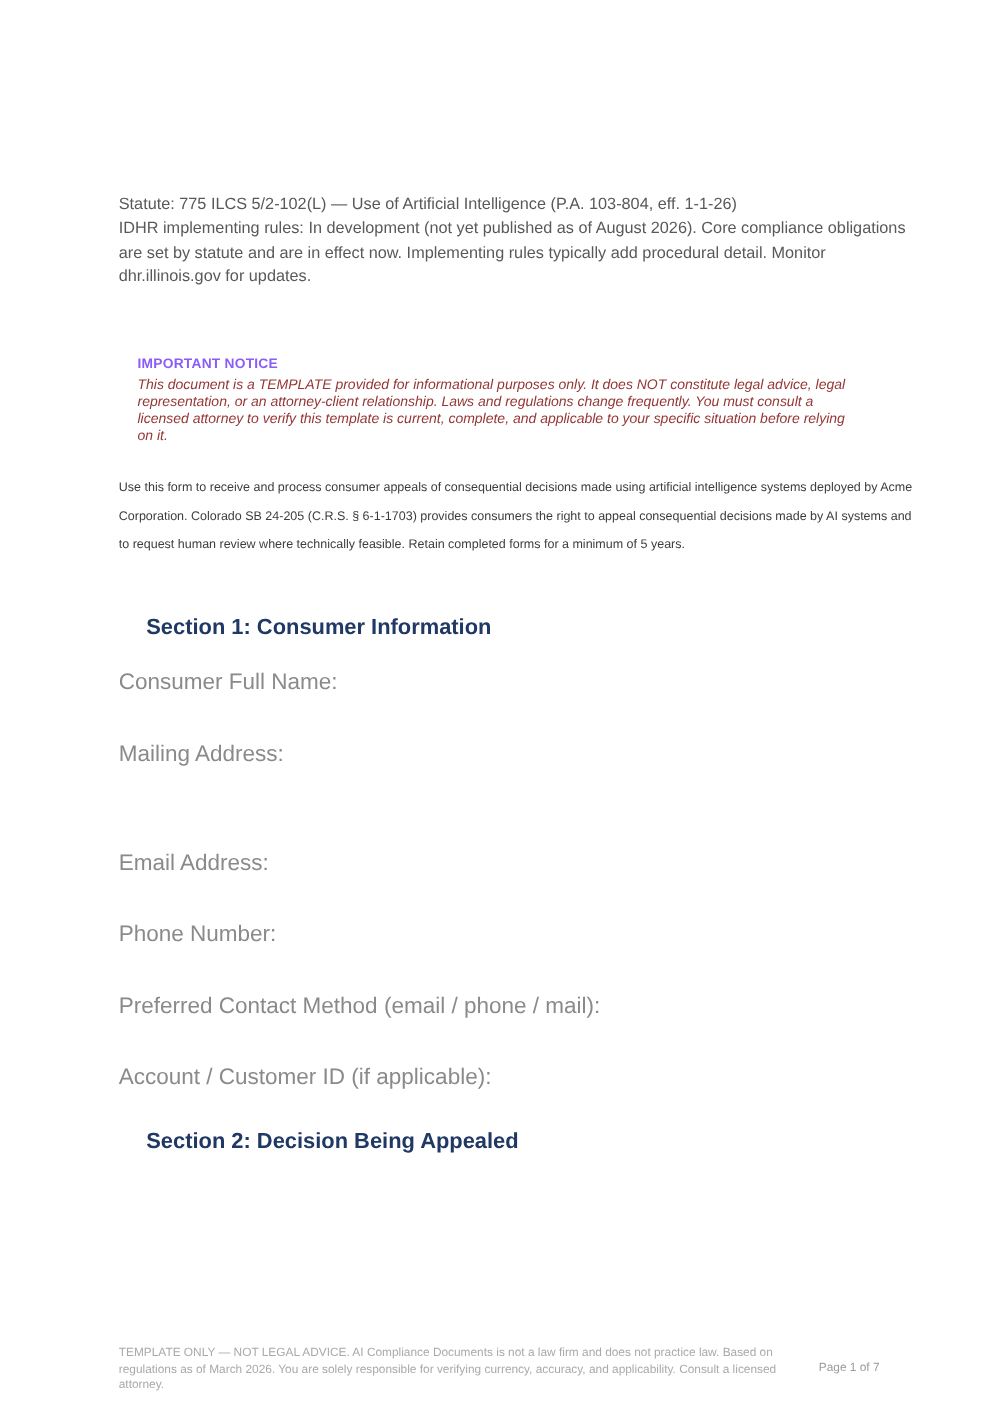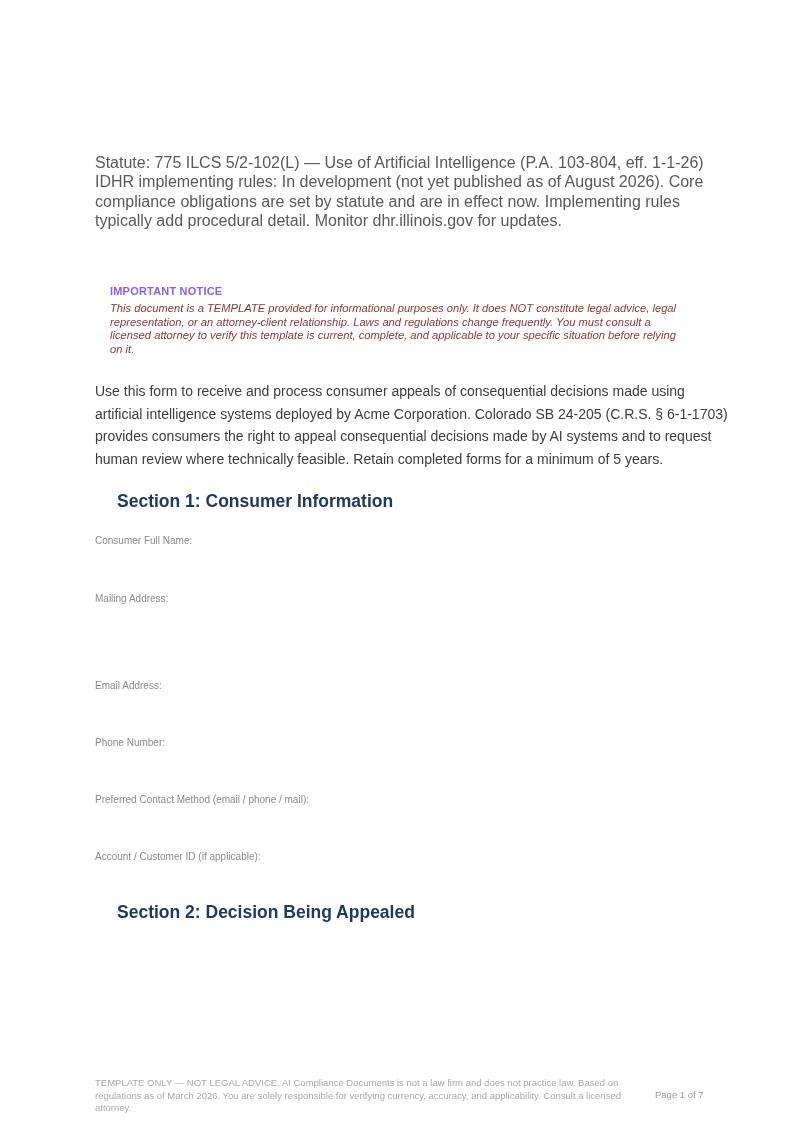--- a/index.html
+++ b/index.html
@@ -11,21 +11,21 @@
     font-family: "Liberation Sans", "DejaVu Sans", sans-serif;
     overflow: hidden;
   }
 
   
   .reg-header {
     position: absolute;
     top: 153px;
     left: 95px;
     width: 633px;
-    font-size: 16px;
+    font-size: 13px;
     line-height: 19.3px;
     color: #595959;
   }
 
   
   .notice {
     position: absolute;
     top: 285px;
     left: 110px;
     width: 576px;
@@ -44,42 +44,42 @@
     font-style: italic;
   }
 
   
   .intro {
     position: absolute;
     top: 380px;
     left: 95px;
     width: 640px;
     margin: 0;
-    font-size: 14px;
+    font-size: 10px;
     line-height: 22.7px;
     color: #3d3d3d;
   }
 
   
   .sec-heading {
     position: absolute;
     left: 117px;
     margin: 0;
     font-size: 17.5px;
     font-weight: bold;
     color: #1F3864;
   }
   .sec1 { top: 491px; }
   .sec2 { top: 902px; }
 
   
   .field-label {
     position: absolute;
     left: 95px;
-    font-size: 10px;
+    font-size: 18px;
     color: #8a8a8a;
   }
 
   
   .footer-disclaimer {
     position: absolute;
     top: 1077px;
     left: 95px;
     width: 535px;
     font-size: 9.5px;

